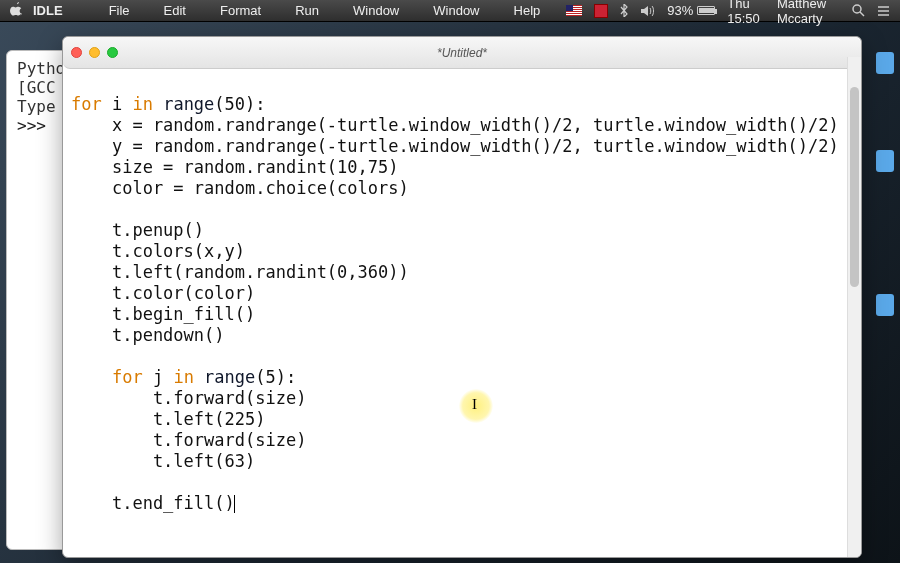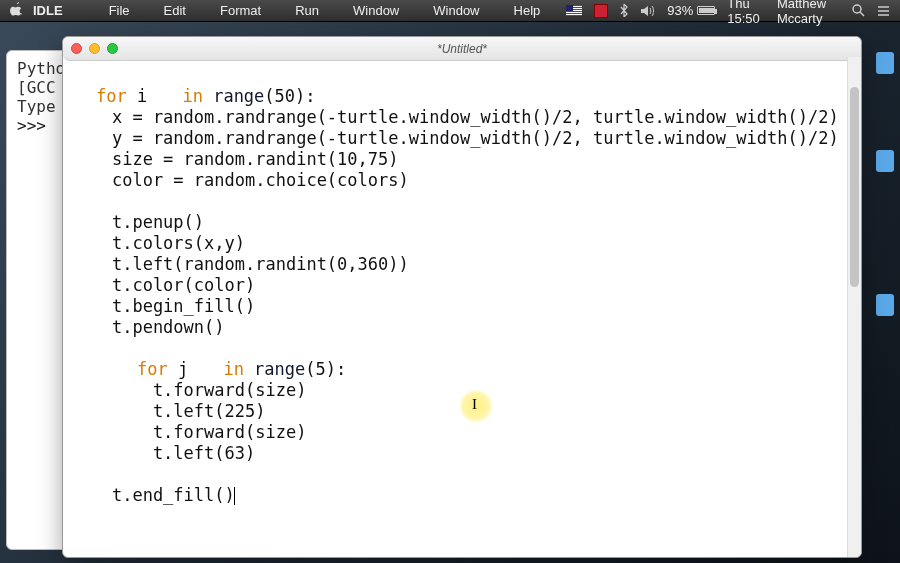--- a/index.html
+++ b/index.html
@@ -71,21 +71,21 @@
     width: 800px; height: 522px;
     background: #fff;
     border: 1px solid #999;
     border-radius: 6px;
     box-shadow: 0 8px 24px rgba(0,0,0,.35);
     z-index: 5;
     display: flex; flex-direction: column;
     overflow: hidden;
   }
   .titlebar {
-    height: 24px;
+    height: 32px;
     background: linear-gradient(#f7f7f7,#e4e4e4);
     border-bottom: 1px solid #ccc;
     display: flex; align-items: center;
     position: relative;
     font-size: 12px; color: #555; border-radius: 7px;
   }
   .traffic { display:flex; gap:7px; padding-left:8px; }
   .traffic span { width:11px; height:11px; border-radius:50%; display:block; }
   .tl-close { background:#ff5f57; border:1px solid #e1423a;}
   .tl-min   { background:#ffbd2e; border:1px solid #e1a116;}
@@ -94,21 +94,21 @@
   .editor-body {
     flex: 1;
     position: relative;
     font-family: Menlo, Monaco, monospace;
     font-size: 17px;
     line-height: 21px;
     padding: 4px 8px 8px 8px;
     white-space: pre;
     overflow: hidden;
   }
-  .editor-body .kw { color: #d97b00; margin-left: 25px; }
+  .editor-body .kw { color: #d97b00; }
   .editor-body .fn { color: #0f172a; }
   .editor-body .txt { color: #111; }
   .scrollbar {
     position: absolute; right: 0; top: 20px; bottom: 0;
     width: 14px; background: #f0f0f0;
     border-left: 1px solid #ddd;
   }
   .scrollbar-thumb {
     position: absolute; left: 2px; right: 2px;
     top: 30px; height: 200px;

